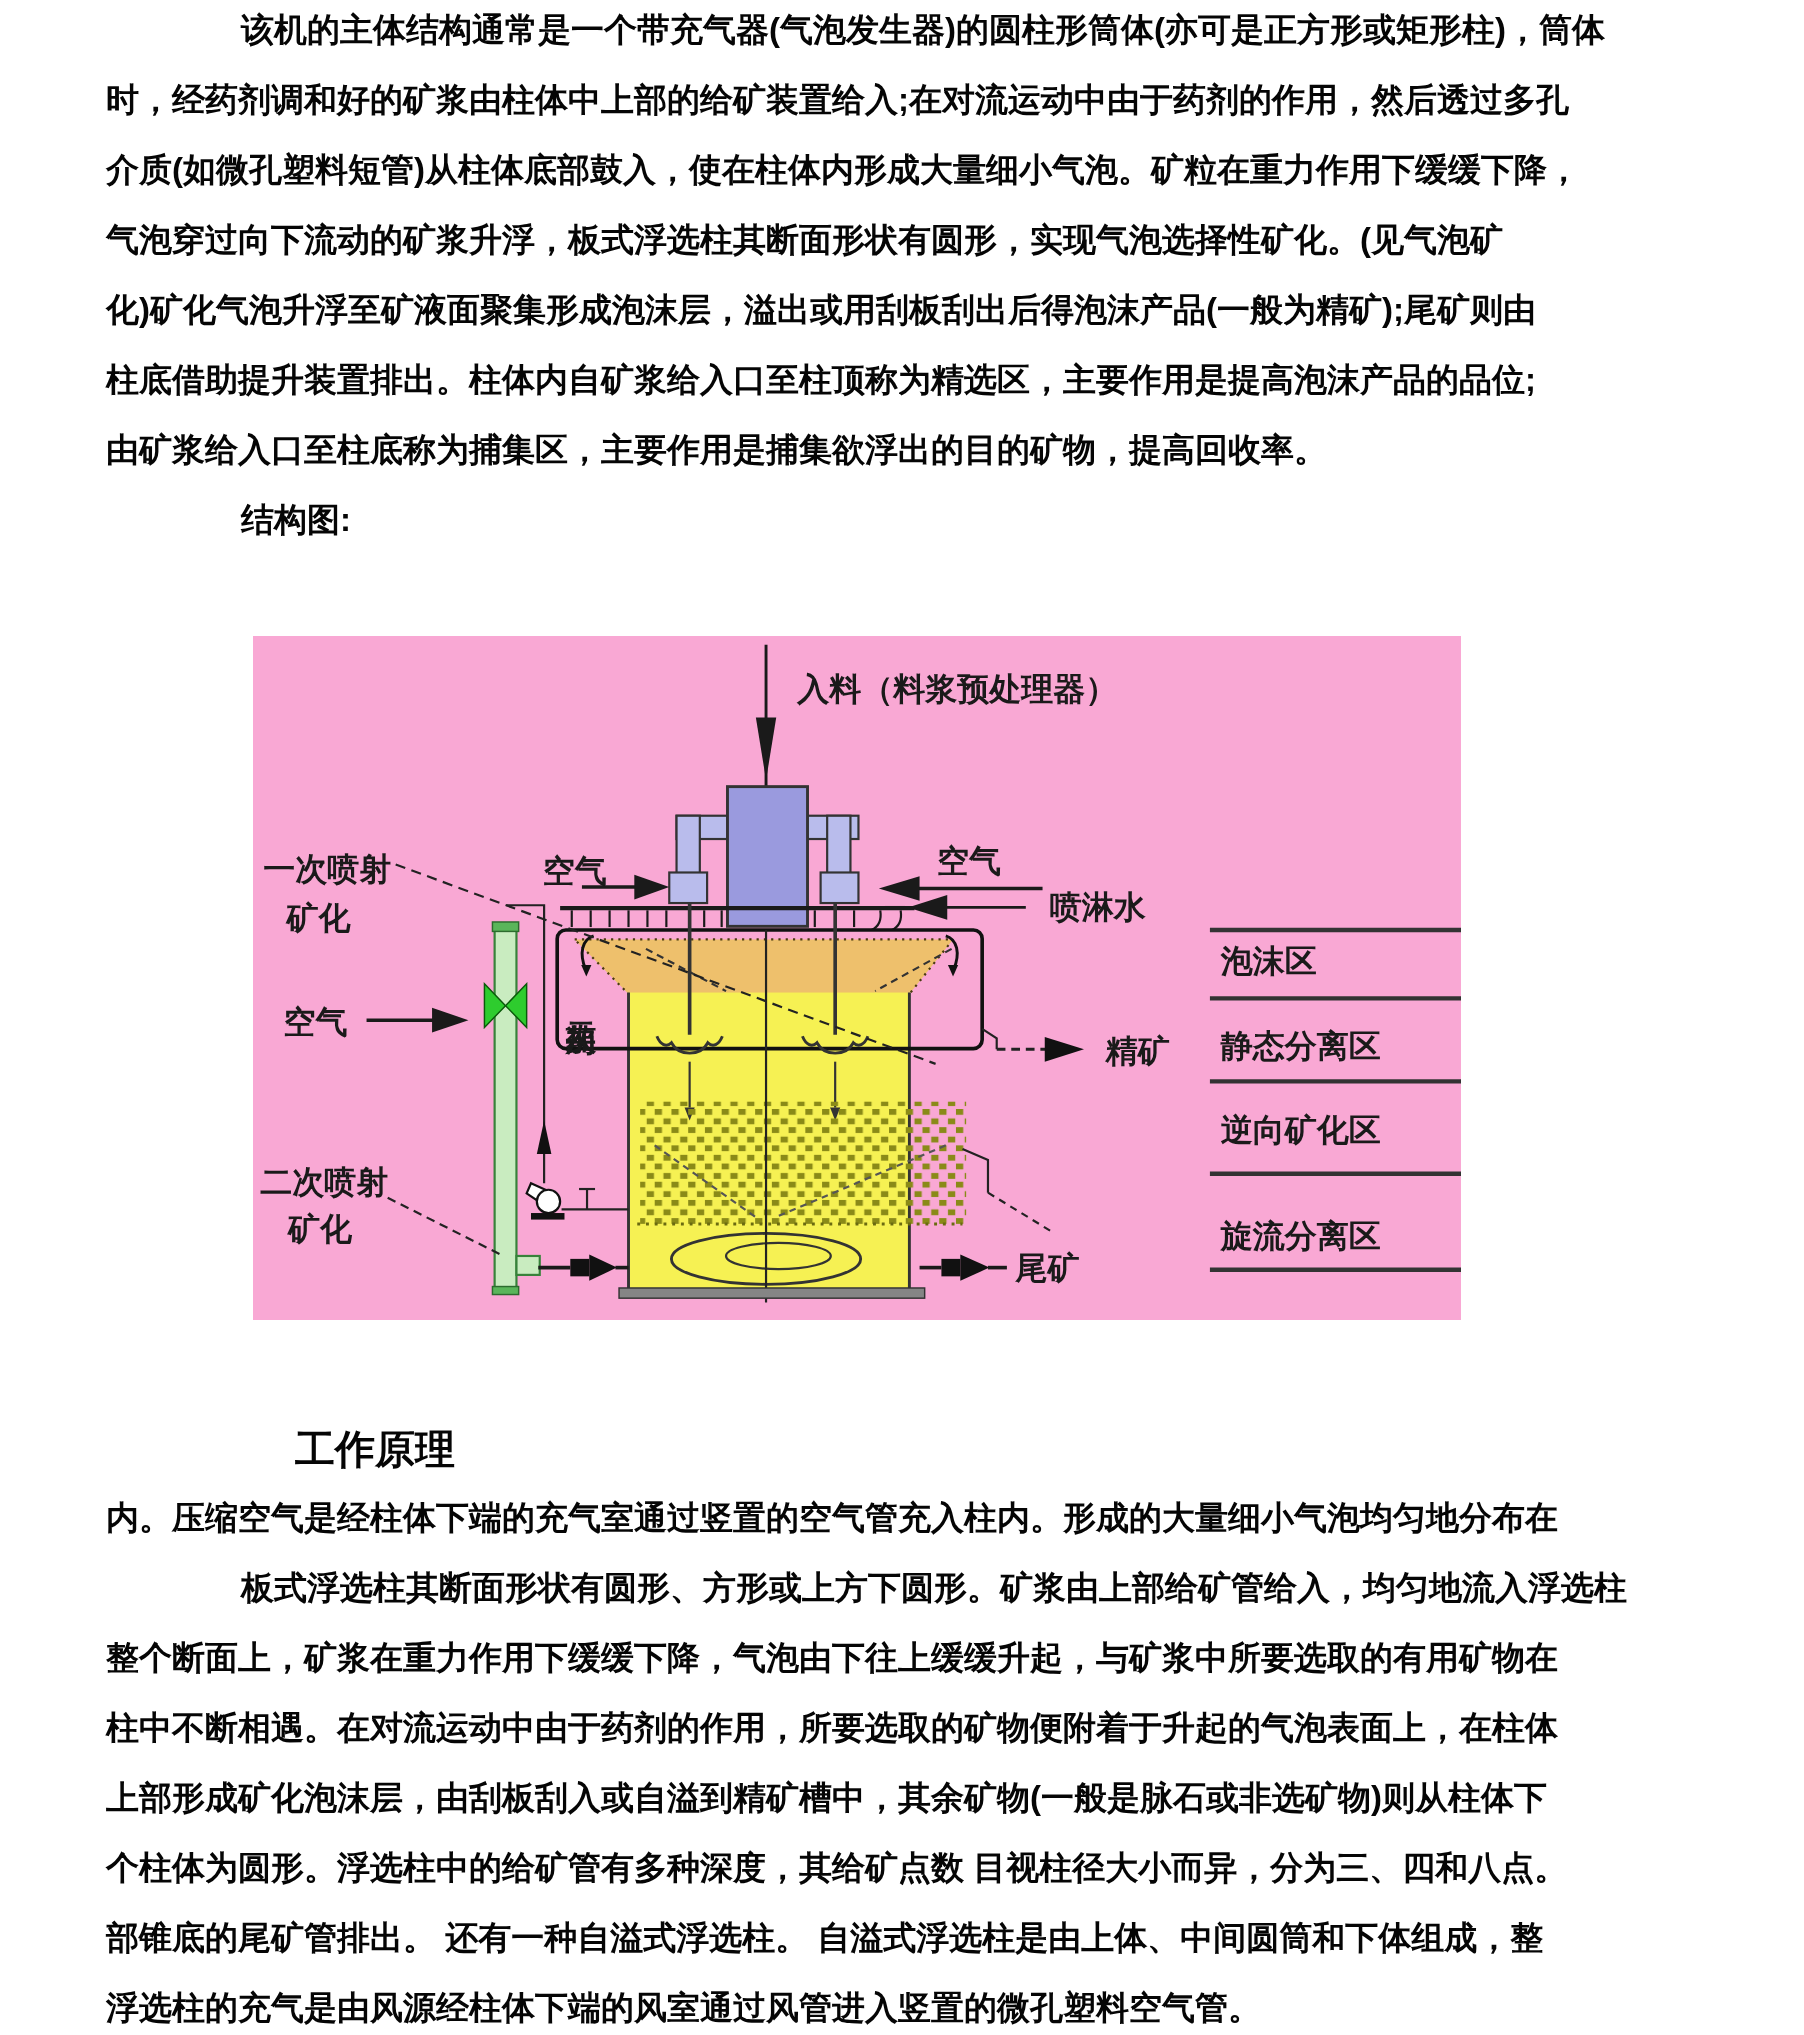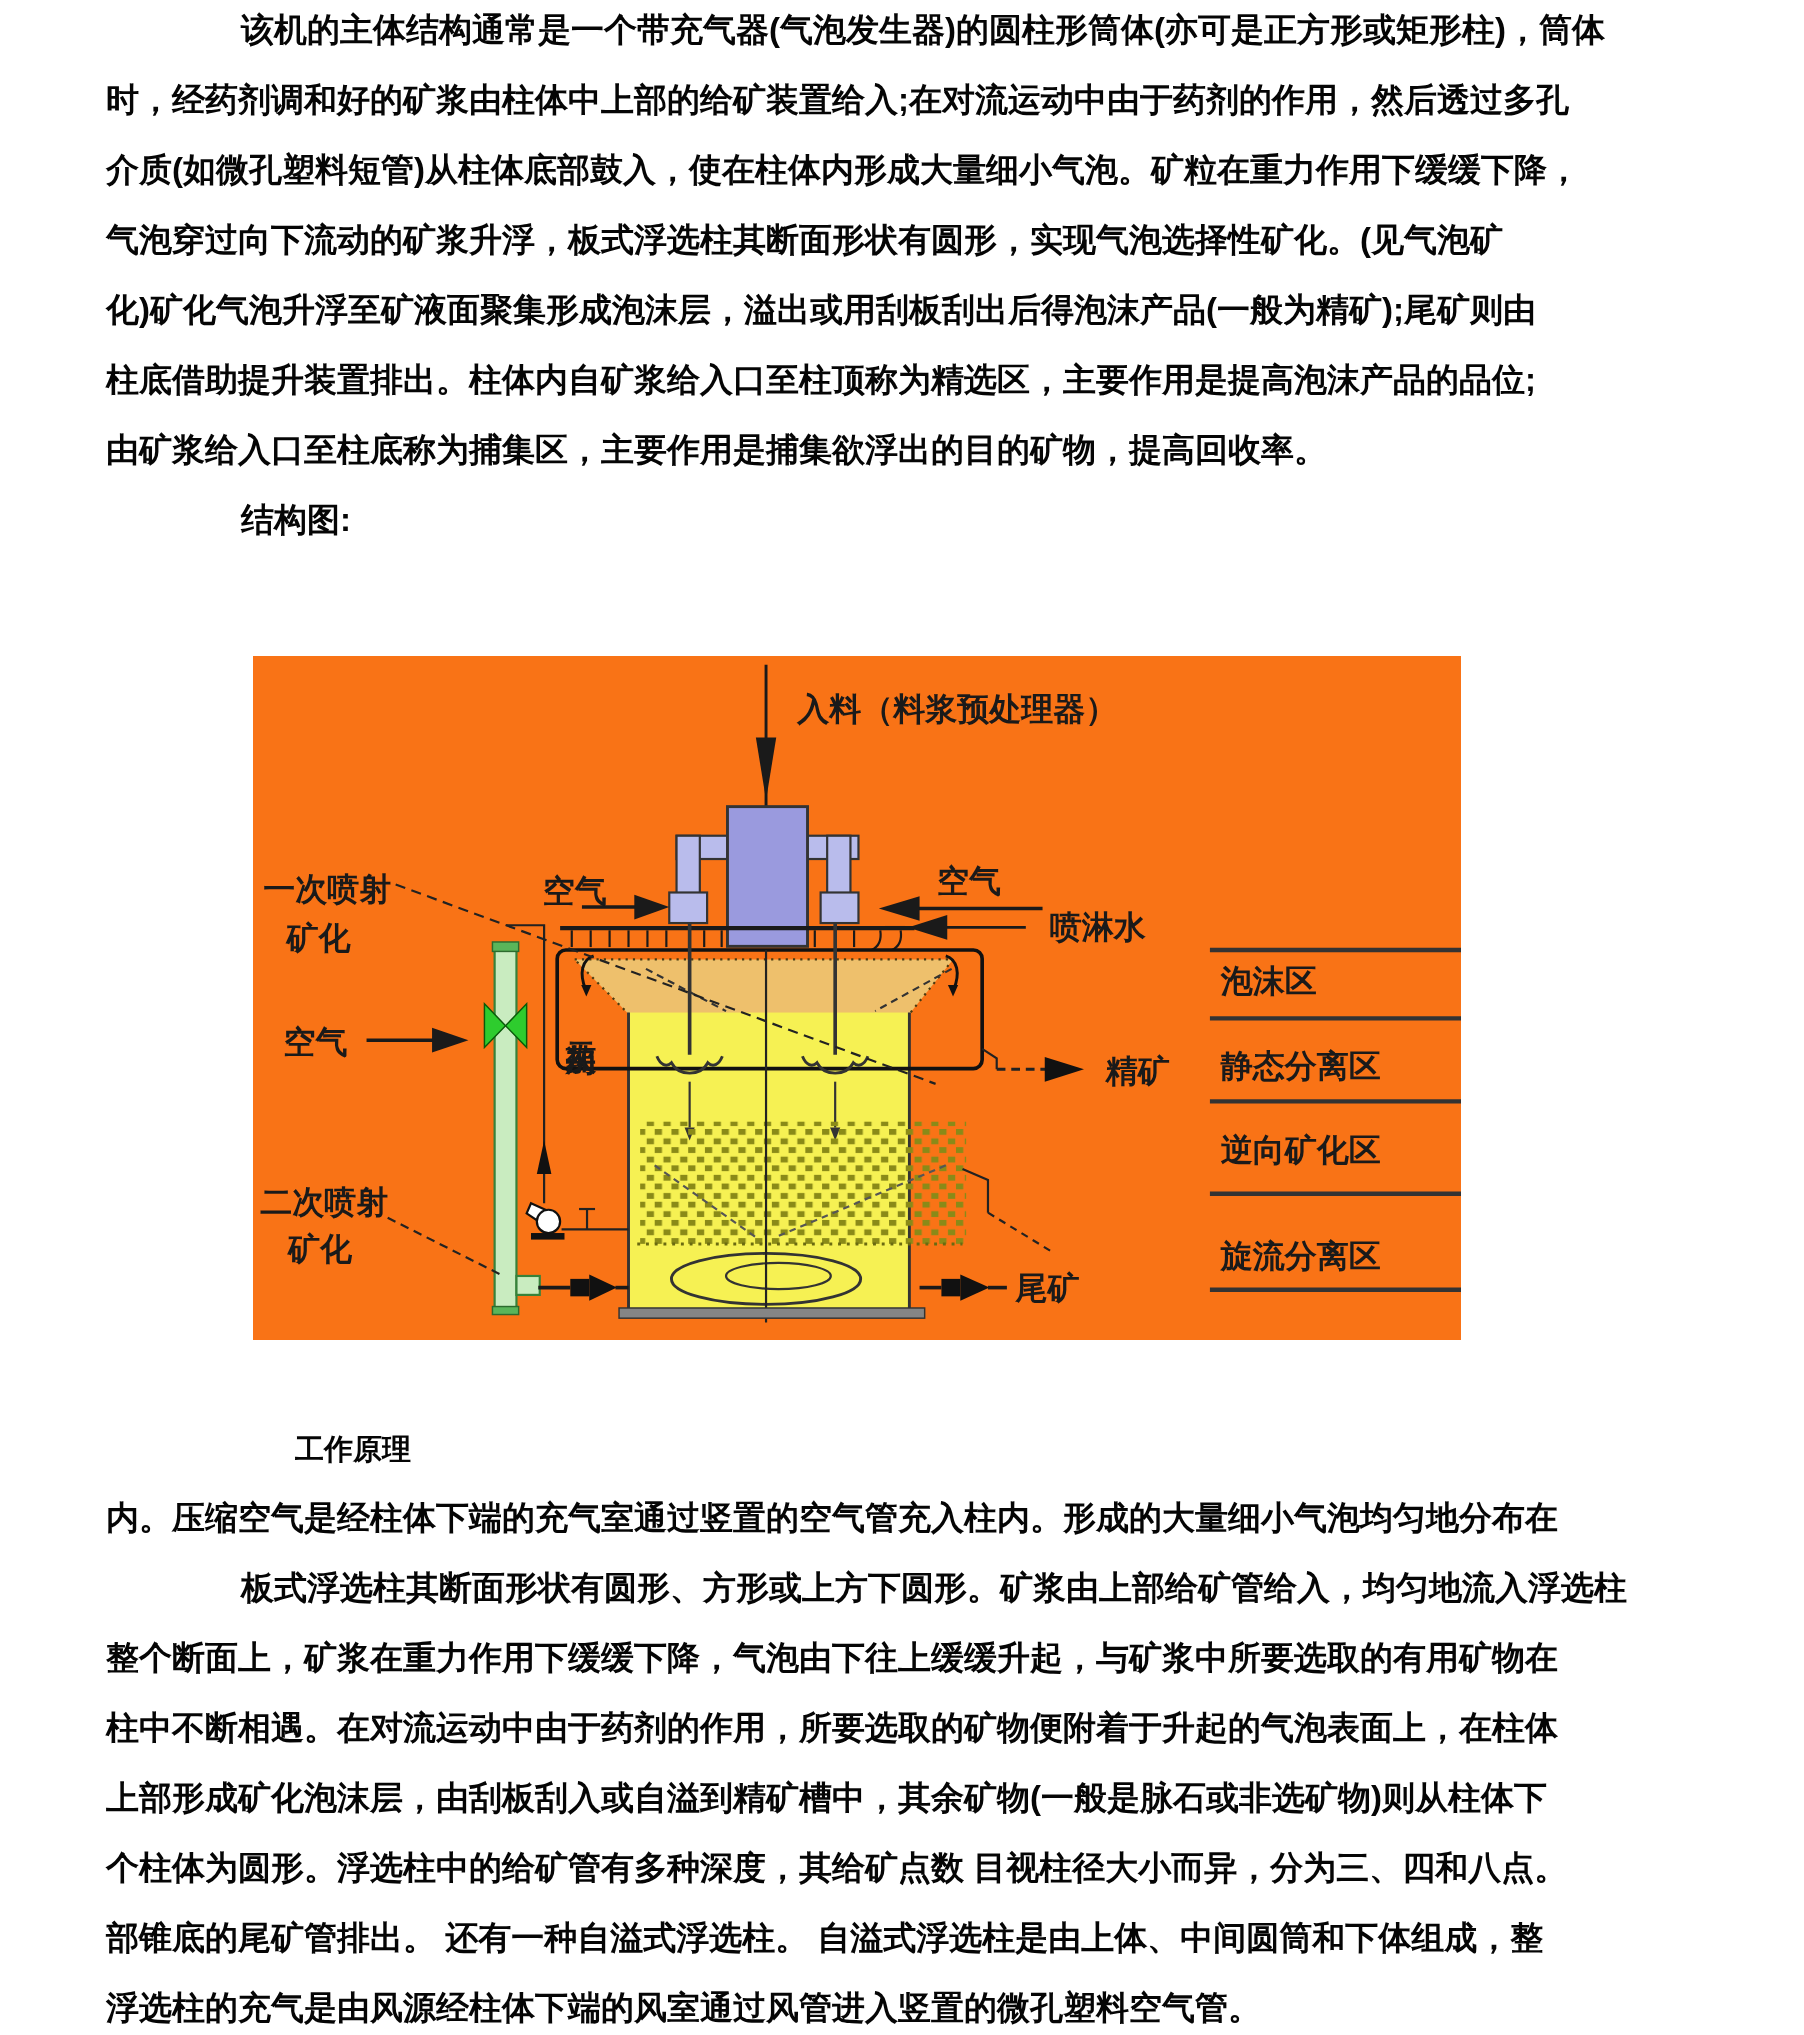--- a/index.html
+++ b/index.html
@@ -16,27 +16,27 @@
     display:block;
     height:70px;line-height:70px;
     font-size:33px;font-weight:700;
     white-space:nowrap;
     color:#050505;
   }
   .tline.indent{padding-left:135px;}
   #para1{top:-5.1px;}
   #section-title{
     position:absolute;left:295px;top:1427px;
-    font-size:29px;font-weight:700;height:44px;line-height:44px;
+    font-size:40px;font-weight:700;height:44px;line-height:44px;
     white-space:nowrap;color:#050505;
   }
   #para2{top:1483px;}
   #diagram{
-    position:absolute;left:253px;top:656px;width:1208px;height:684px;
-    background:#f97316;
+    position:absolute;left:253px;top:636px;width:1208px;height:684px;
+    background:#f9a8d4;
   }
   #diagram svg{display:block;width:1208px;height:684px;}
   svg text{
     font-family:"Liberation Sans","DejaVu Sans",sans-serif;
     font-weight:600;fill:#1a1a1a;
   }
   .dlabel{font-size:44px;}
   .dlabel-small{font-size:42px;}
 </style>
 </head>

